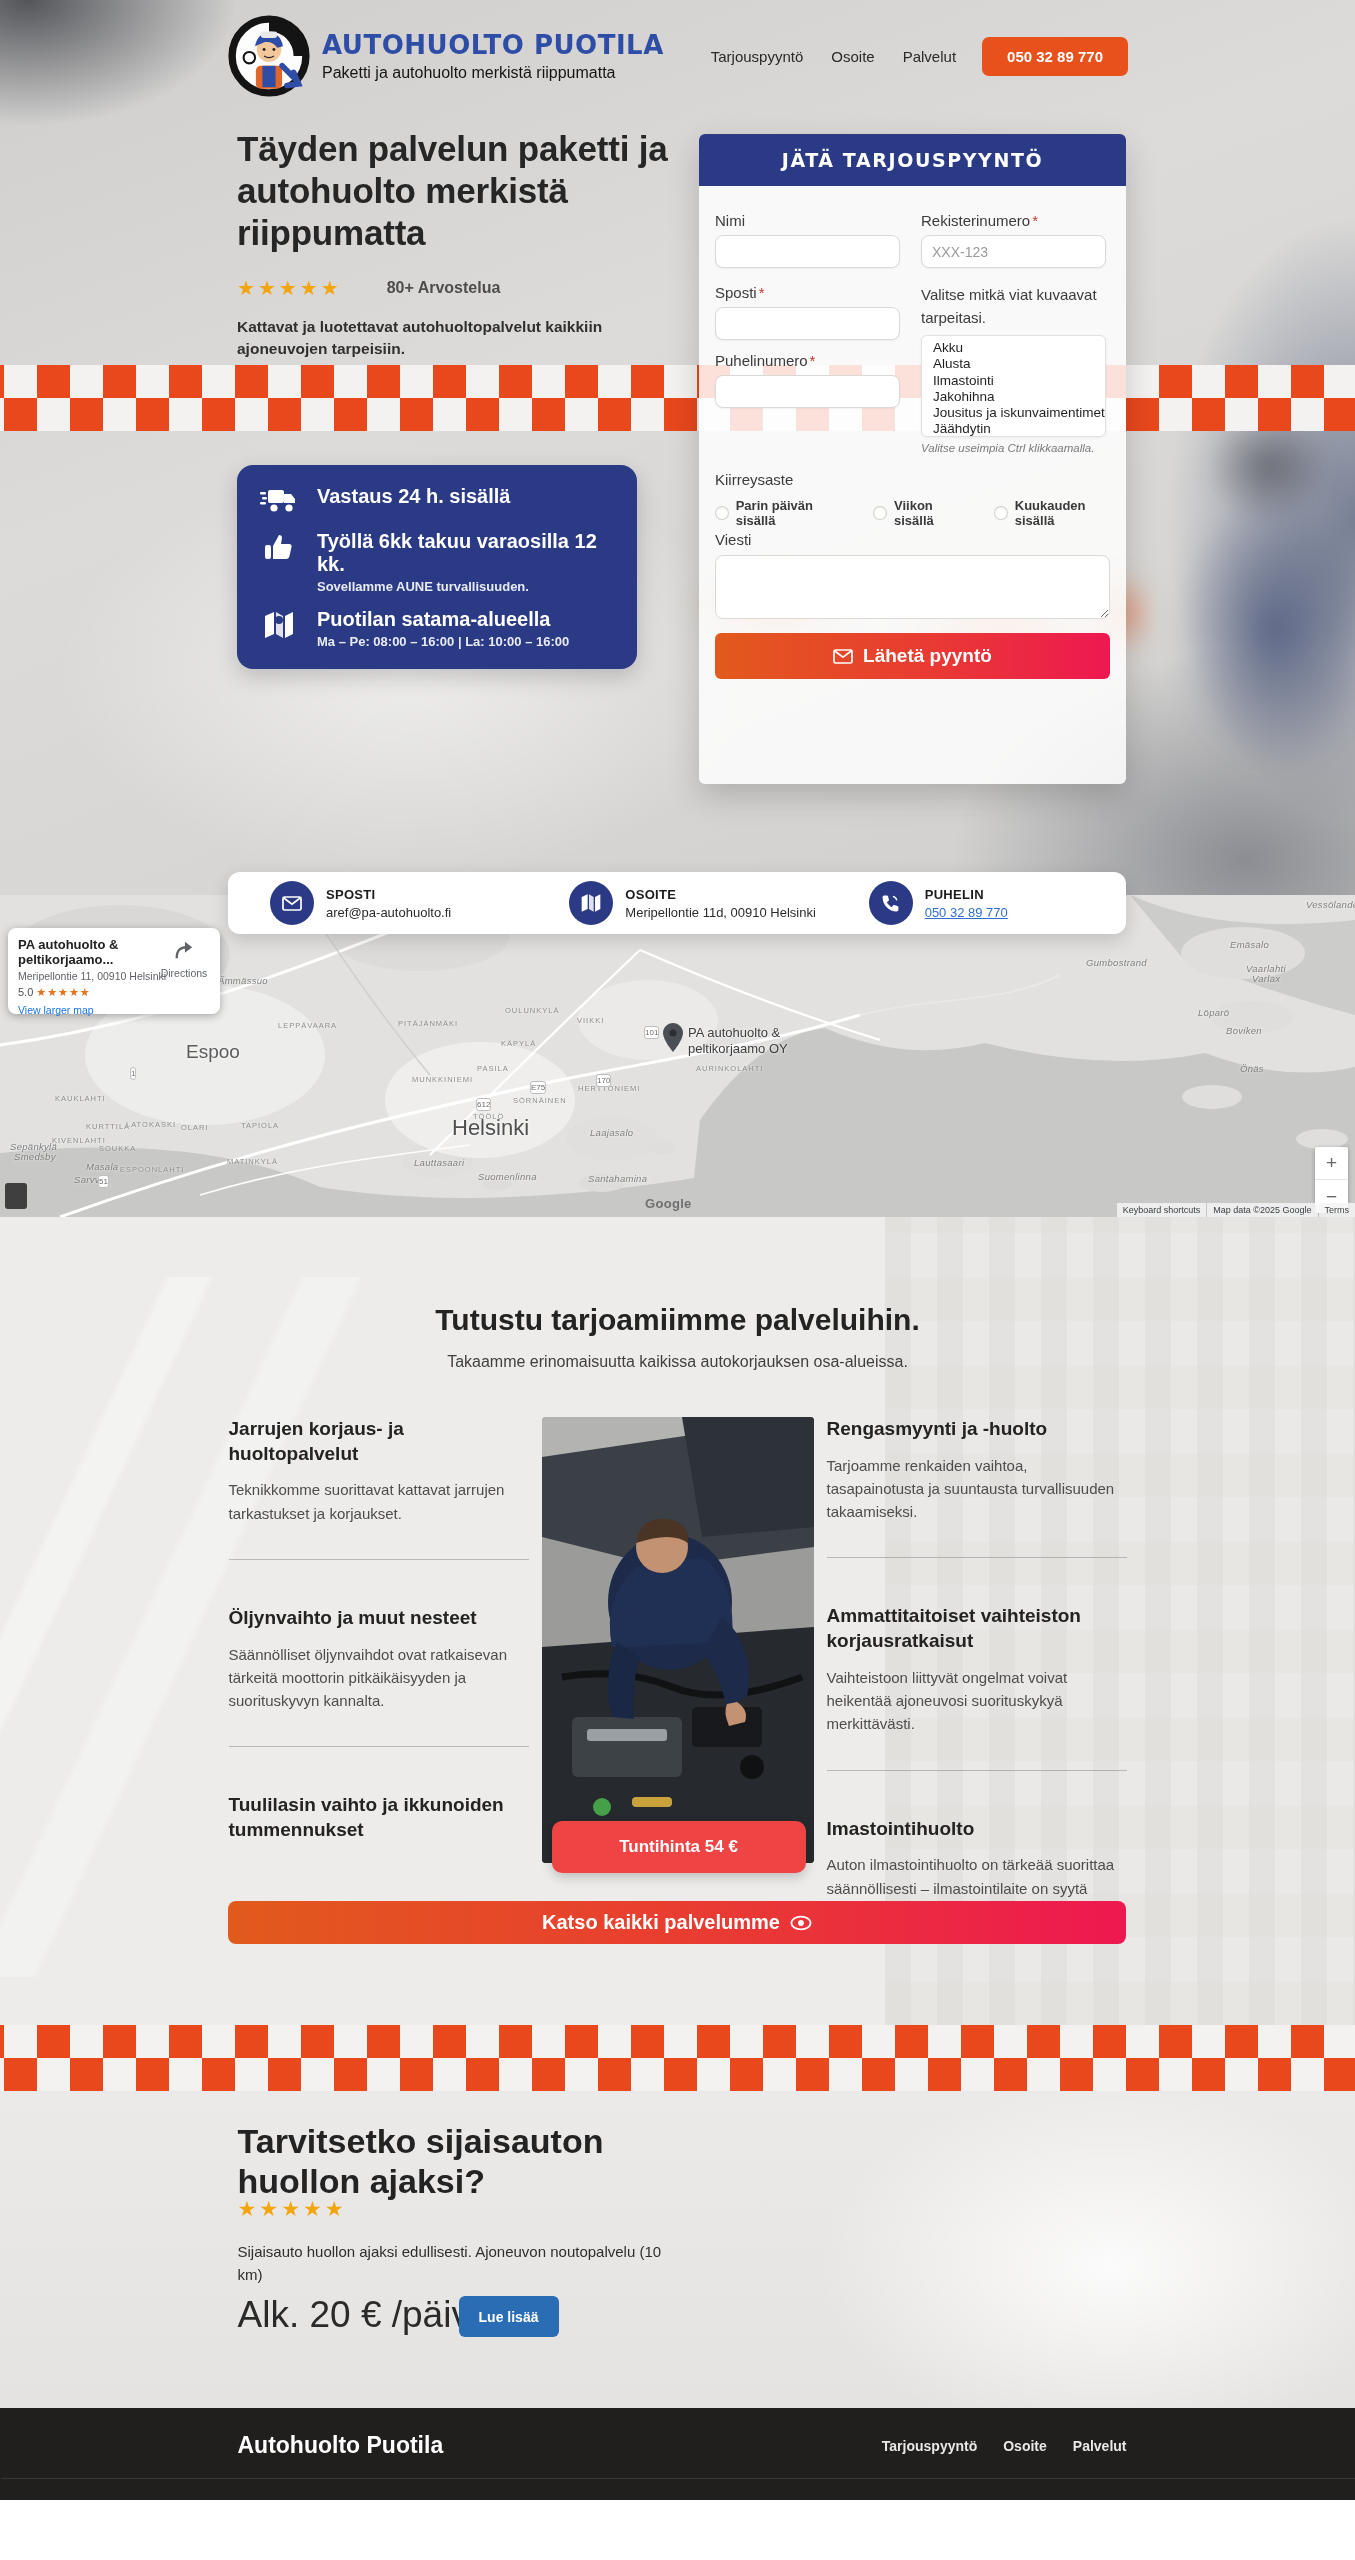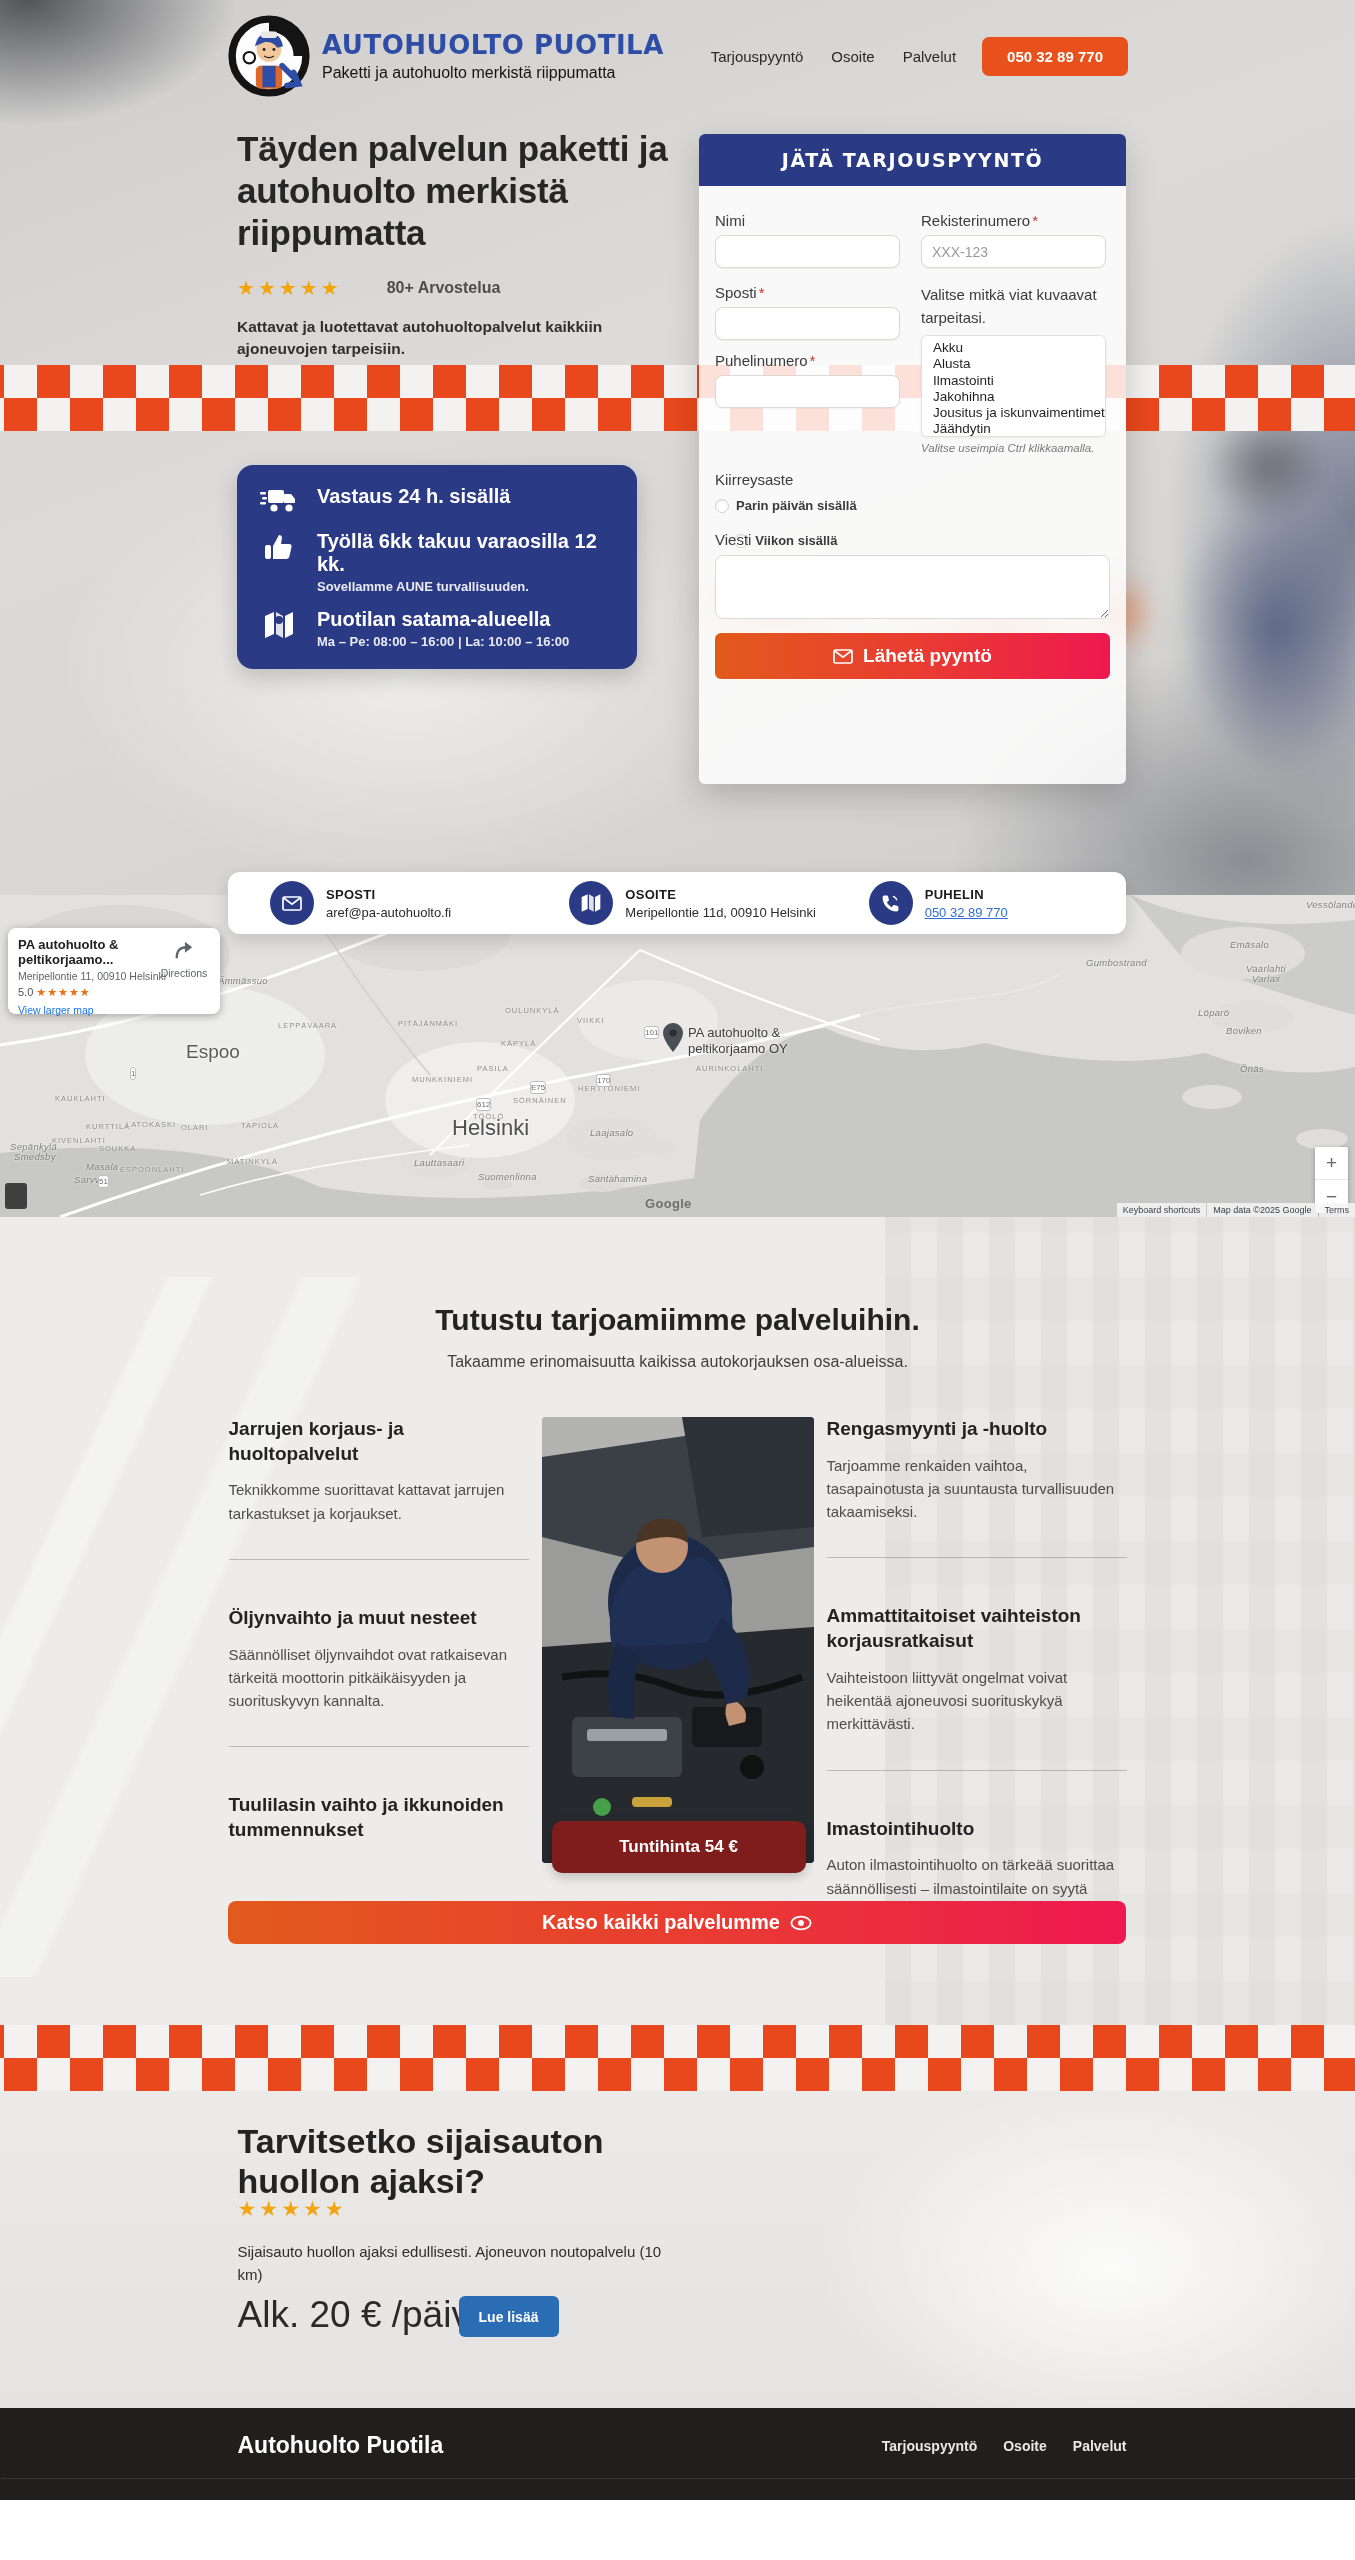--- a/index.html
+++ b/index.html
@@ -62,21 +62,21 @@
   .form-head { height:52px; background:#2b3a85; border-radius:6px 6px 0 0; display:flex; align-items:center; justify-content:center; }
   .form-head span { color:#fff; font-family:"DejaVu Sans", sans-serif; font-weight:bold; font-size:19px; letter-spacing:1.6px; }
   .fgroup { position:absolute; }
   .flabel { font-size:15px; color:#3b3b3b; }
   .req { color:#c0392b; margin-left:2px; }
   .finput { width:185px; height:33px; border:1px solid #ddd8d3; border-radius:8px; background:#fff; padding:0 10px; font-size:14px; color:#333; box-shadow:0 1px 2px rgba(0,0,0,.05); }
   .finput::placeholder { color:#9a9a9a; }
   .issues-box { width:185px; height:102px; background:#fff; border:1px solid #e4e0dc; border-radius:6px; padding:4px 0; overflow:hidden; box-shadow:0 1px 3px rgba(0,0,0,.06); }
   .issues-box .opt { font-size:13.5px; color:#1f1f1f; padding:0 11px; line-height:16.3px; cursor:pointer; white-space:nowrap; }
   .hint { font-size:11.5px; font-style:italic; color:#7a7a7a; }
-  .radio-row { display:flex; gap:20px; align-items:center;flex-direction:column; }
+  .radio-row { display:flex; gap:20px; align-items:center; }
   .radio-item { display:flex; align-items:center; gap:7px; cursor:pointer; }
   .radio-dot { width:14px; height:14px; border-radius:50%; background:#fff; border:1px solid #d5d0cb; box-shadow:inset 0 1px 2px rgba(0,0,0,.08); }
   .radio-item span.rlabel { font-size:13px; font-weight:bold; color:#3a3a3a; }
   .msg-area { width:395px; height:64px; border:1px solid #ddd8d3; border-radius:8px; background:#fff; padding:6px 10px; font-size:14px; font-family:"Liberation Sans",sans-serif; resize:both; }
   .submit-btn { position:absolute; left:16px; top:499px; width:395px; height:46px; border:none; border-radius:6px; cursor:pointer;
     background:linear-gradient(90deg,#e25a1c 0%, #e93a33 55%, #ee1850 100%);
     color:#fff; font-size:19px; font-weight:bold; display:flex; align-items:center; justify-content:center; gap:10px; }
 
   
   .map-section { position:relative; width:1355px; height:322px; background:#dfdedd; overflow:visible; }
@@ -128,21 +128,21 @@
   .svc-head h2 { font-size:30px; font-weight:bold; color:#232323; }
   .svc-head p { font-size:16px; color:#3f3f3f; margin-top:16px; }
   .svc-grid { position:relative; width:898px; margin:46px auto 0; display:flex; gap:13px; z-index:2; }
   .svc-col { width:300px; }
   .svc-item { padding-bottom:34px; margin-bottom:46px; border-bottom:1px solid rgba(90,90,90,.35); }
   .svc-item:last-child { border-bottom:none; }
   .svc-item h3 { font-size:19px; font-weight:bold; color:#232323; line-height:1.3; }
   .svc-item p { font-size:15px; color:#4d4d4d; line-height:1.55; margin-top:12px; }
   .svc-photo { position:relative; width:272px; height:446px; border-radius:4px; overflow:visible; flex:0 0 272px; }
   .svc-photo svg.photo { border-radius:4px; display:block; }
-  .price-btn { position:absolute; left:10px; right:8px; bottom:-10px; height:52px; background:#7f1d1d; border:none; border-radius:10px;
+  .price-btn { position:absolute; left:10px; right:8px; bottom:-10px; height:52px; background:#ef4444; border:none; border-radius:10px;
     color:#fff; font-size:17px; font-weight:bold; cursor:pointer; box-shadow:0 4px 12px rgba(0,0,0,.2); }
   .svc-cta { position:absolute; left:228px; top:684px; width:898px; height:43px; border:none; border-radius:8px; cursor:pointer; z-index:3;
     background:linear-gradient(90deg,#e25a1c 0%, #e93a33 55%, #ee1850 100%);
     color:#fff; font-size:20px; font-weight:bold; display:flex; align-items:center; justify-content:center; gap:10px; }
 
   
   .checker.strip2 { position:relative; top:0; }
 
   
   .rental { position:relative; width:1355px; height:317px;

